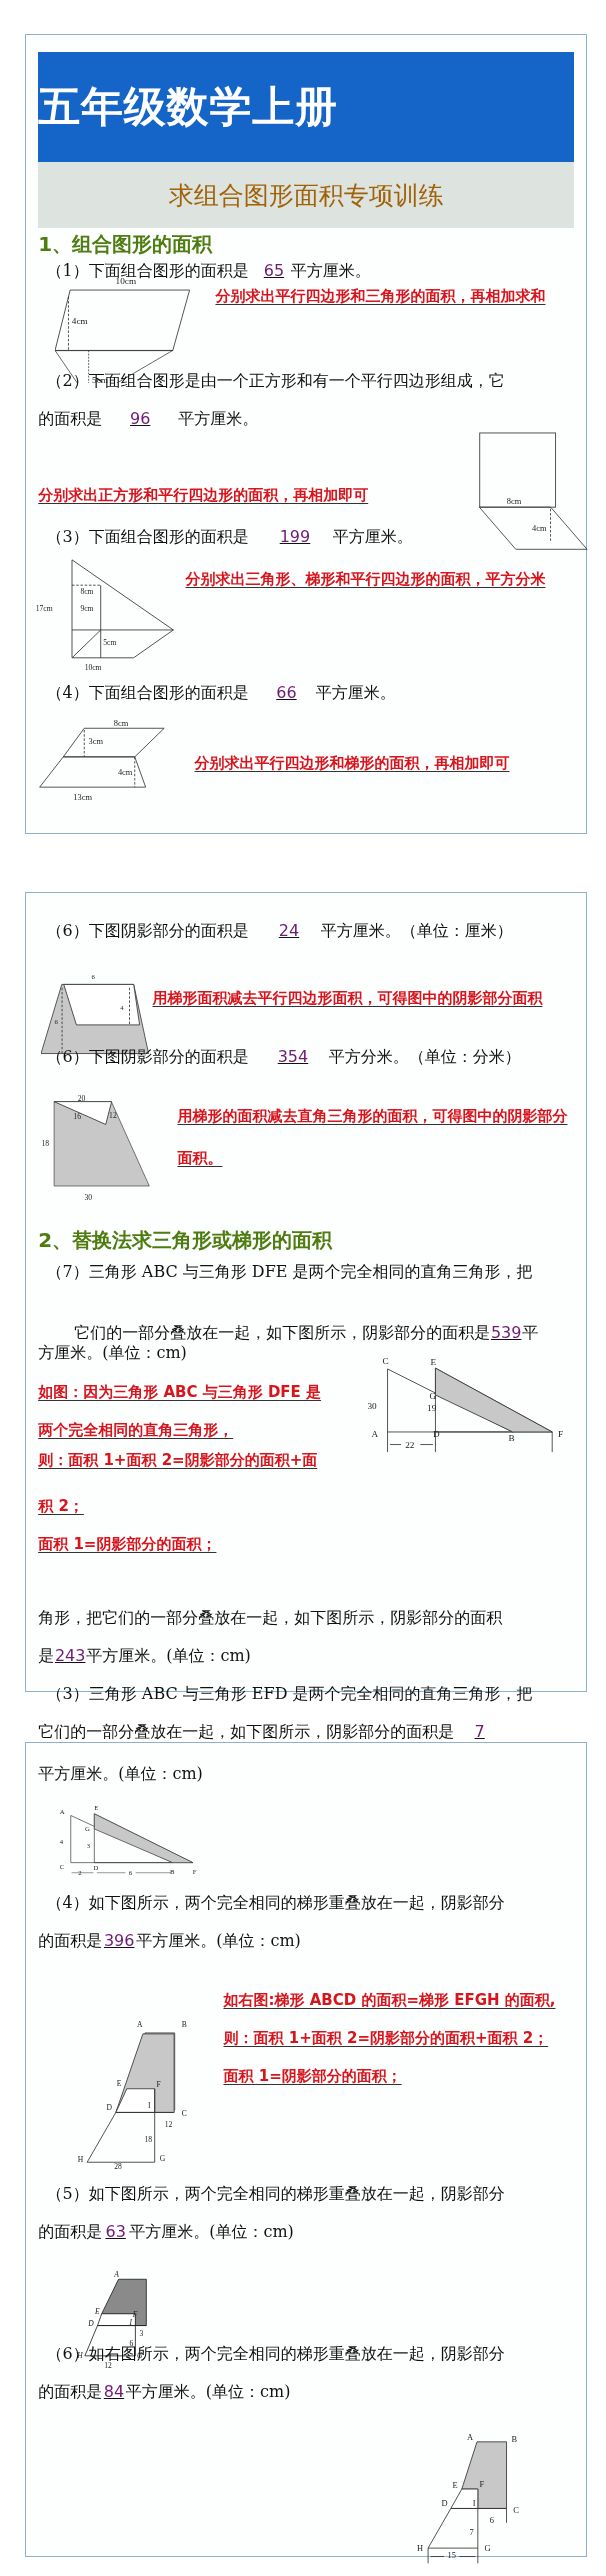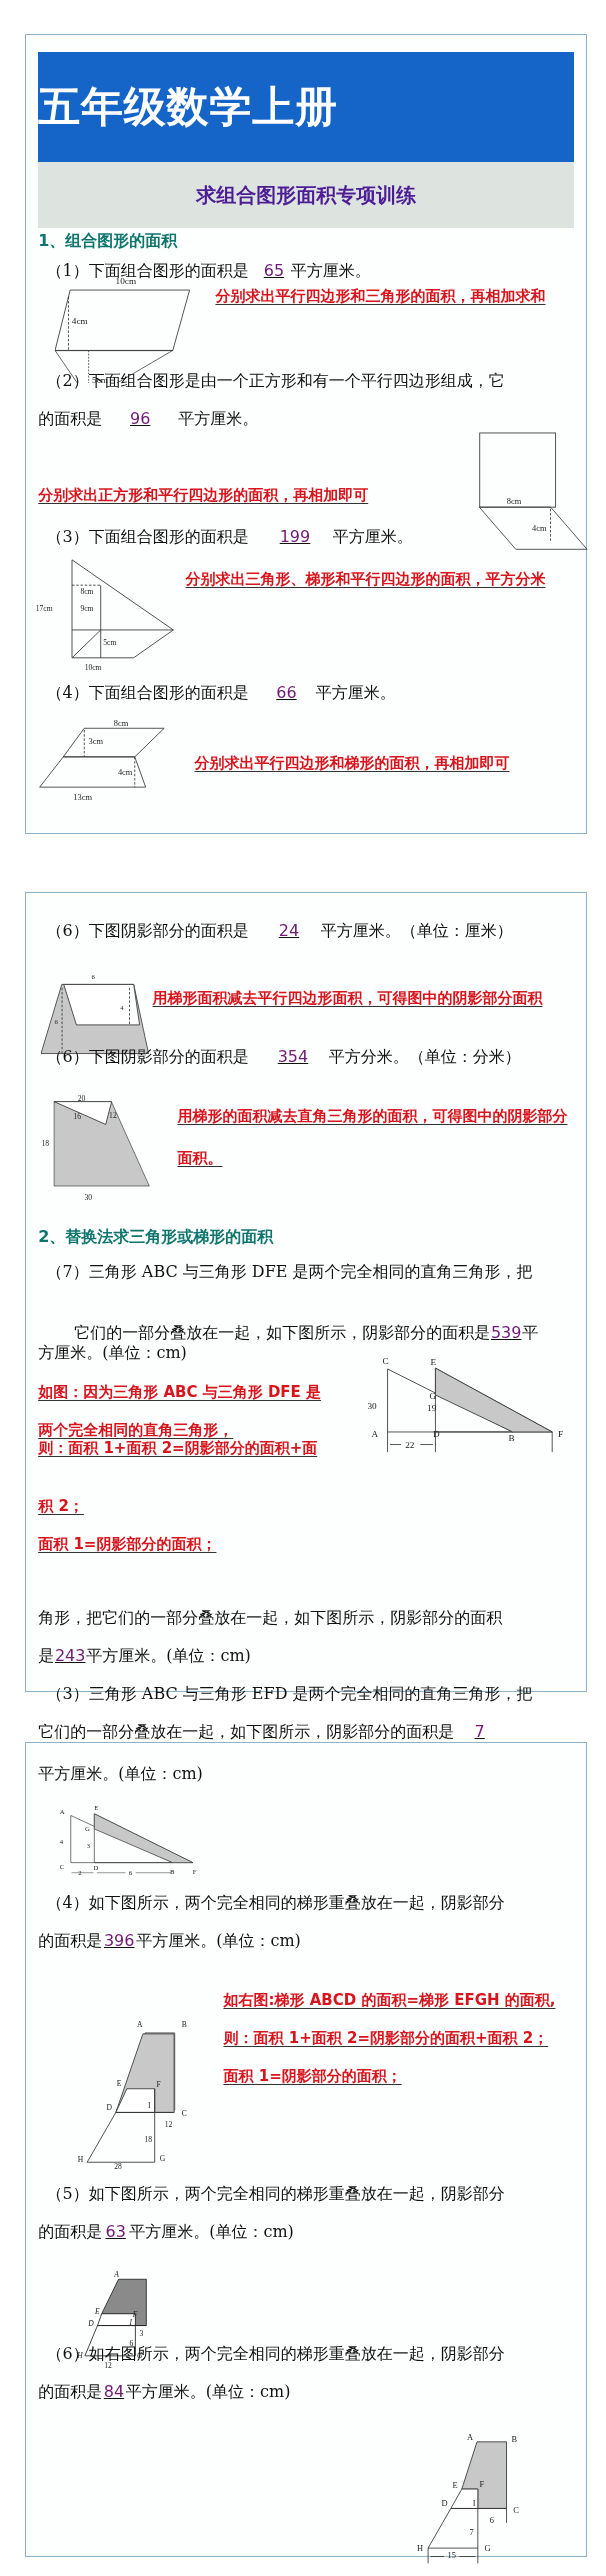--- a/index.html
+++ b/index.html
@@ -7,22 +7,22 @@
          font-family:"DejaVu Serif", "Liberation Serif", serif; color:#111; }
   .card { position:absolute; left:24.5px; width:562px; border:0.8px solid #8fb2c8;
           background:#fdfefe; box-sizing:border-box; }
   .abs { position:absolute; }
   .title-bar { position:absolute; left:12.7px; top:17px; width:536px; height:110px;
                background:#1565c9; display:flex; align-items:center; }
   .title-text { color:#fff; font-size:42px; font-weight:bold; letter-spacing:0.8px;
                 font-family:"DejaVu Serif", serif; }
   .subtitle-bar { position:absolute; left:12.7px; top:127px; width:536px; height:66px;
                   background:#dde4e0; display:flex; align-items:center; justify-content:center; }
-  .subtitle-text { color:#4c1d95; font-size:20px; font-weight:bold; font-family:"DejaVu Serif", serif; }
-  .section-h { position:absolute; left:12.7px; color:#0f766e; font-size:16px; font-weight:bold;
+  .subtitle-text { color:#a16207; font-size:25px; font-weight:normal; font-family:"DejaVu Serif", serif; }
+  .section-h { position:absolute; left:12.7px; color:#4d7c0f; font-size:20px; font-weight:bold;
                font-family:"DejaVu Sans", sans-serif; }
   .q { position:absolute; left:12.7px; width:540px; font-size:16px; line-height:42px; }
   .q.indent { text-indent:8.4px; }
   .ans { color:#701a75; font-family:"DejaVu Sans", sans-serif; text-decoration:underline;
          text-decoration-color:#111; display:inline-block; text-align:center; }
   .hint { position:absolute; color:#d8141c; font-weight:bold; font-size:15px; line-height:42px;
           font-family:"DejaVu Sans", sans-serif; text-decoration:underline; text-decoration-color:#333;
           text-underline-offset:3.4px; }
   svg text { font-family:"Liberation Serif", serif; fill:#222; }
 </style>
@@ -138,21 +138,21 @@
     <span>（7）三角形 ABC 与三角形 DFE 是两个完全相同的直角三角形，把</span>
   </div>
   <div class="q" style="top:419px;margin-left:36px;">
     <span>它们的一部分叠放在一起，如下图所示，阴影部分的面积是</span><span class="ans" style="width:32px;">539</span><span>平</span>
   </div>
   <div class="q" style="top:439px;">
     <span>方厘米。(单位：cm)</span>
   </div>
   <div class="hint" style="left:12.7px;top:478px;">如图：因为三角形 ABC 与三角形 DFE 是</div>
   <div class="hint" style="left:12.7px;top:516px;">两个完全相同的直角三角形，</div>
-  <div class="hint" style="left:12.7px;top:534px;">则：面积 1+面积 2=阴影部分的面积+面</div>
+  <div class="hint" style="left:12.7px;top:546px;">则：面积 1+面积 2=阴影部分的面积+面</div>
   <div class="hint" style="left:12.7px;top:592px;">积 2；</div>
   <div class="hint" style="left:12.7px;top:630px;">面积 1=阴影部分的面积；</div>
   <svg class="abs" style="left:337px;top:460px;" width="202" height="105" viewBox="0 0 240 125">
     <polygon points="29,19 29,94 178,94" fill="none" stroke="#333"></polygon>
     <polygon points="86,18 225,94 86,94" fill="none" stroke="#333"></polygon>
     <polygon points="86,18 86,50 178,94 225,94" fill="#c8c8c8" stroke="#333"></polygon>
     <line x1="29" y1="94" x2="29" y2="118" stroke="#333"></line>
     <line x1="86" y1="94" x2="86" y2="118" stroke="#333"></line>
     <line x1="225" y1="94" x2="225" y2="118" stroke="#333"></line>
     <text x="23" y="13" font-size="11">C</text>

